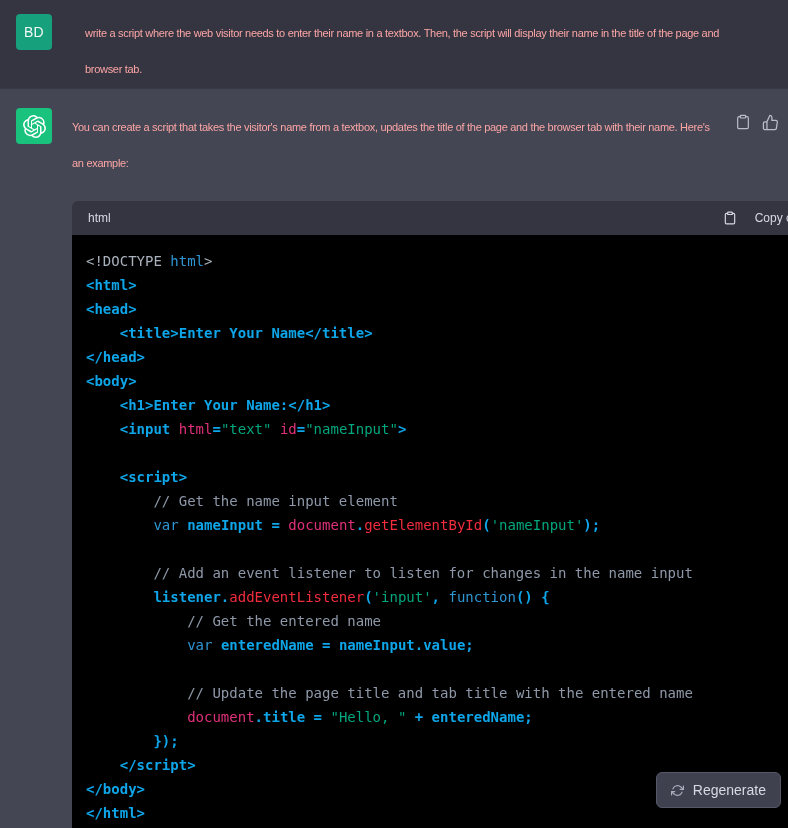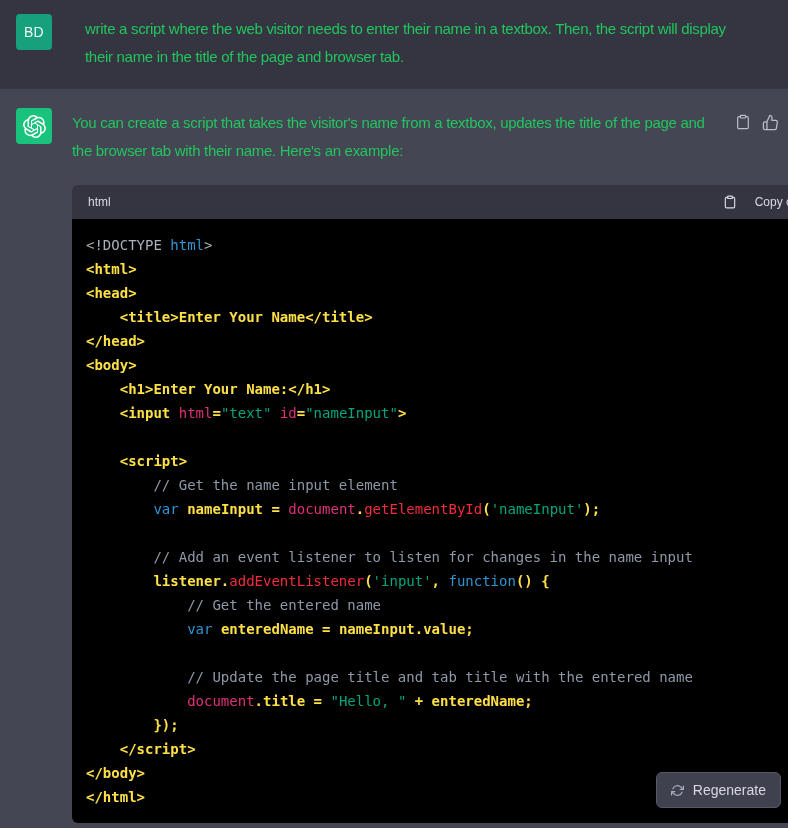--- a/index.html
+++ b/index.html
@@ -15,21 +15,21 @@
     border-top:1px solid rgba(0,0,0,0.18); position:relative;
   }
   .avatar {
     flex:none; width:36px; height:36px; border-radius:4px;
     display:flex; align-items:center; justify-content:center;
   }
   .avatar.user-avatar { background:#16a07c; color:#f4f7f6; font-size:14px; letter-spacing:0.2px; }
   .avatar.bot-avatar  { background:#19c37d; }
   .msg-col { flex:1; min-width:0; }
   .msg-text {
-    color:#22c55e; font-size:15px; line-height:28px; letter-spacing:-0.3px;
+    color:#fca5a5; font-size:11px; line-height:36px; letter-spacing:-0.3px;
     max-width:648px; padding-top:1px;
   }
   .msg-actions {
     position:absolute; top:24px; right:9px; display:flex; gap:11px; color:#bdbdca;
   }
   .icon-btn { background:none; border:none; padding:0; color:#bdbdca; cursor:pointer; line-height:0; }
   .code-block { margin-top:20px; width:756px; border-radius:6px; overflow:hidden; }
   .code-header {
     height:34px; background:#343541; display:flex; align-items:center;
     justify-content:space-between; padding:0 16px;
@@ -38,21 +38,21 @@
   .copy-code-btn {
     display:flex; align-items:center; gap:18px; background:none; border:none;
     color:#d9d9e3; font-size:12px; cursor:pointer; font-family:inherit; line-height:0;
   }
   .copy-code-btn span { line-height:normal; }
   .code-body {
     background:#000000; padding:14px 6px 14px 14px;
     font-family:"DejaVu Sans Mono", monospace; font-size:14px; line-height:24px;
   }
   .code-line { white-space:pre; height:24px; }
-  .tok-p { color:#fde047; font-weight:bold; }
+  .tok-p { color:#0ea5e9; font-weight:bold; }
   .tok-k { color:#2e95d3; }
   .tok-s { color:#00a67d; }
   .tok-t { color:#f22c3d; }
   .tok-v { color:#df3079; }
   .tok-c { color:#8e98a8; }
   .tok-m { color:#a9b1bc; }
   .regenerate-btn {
     position:absolute; right:7px; bottom:20px; height:36px;
     display:flex; align-items:center; gap:9px; padding:0 14px;
     background:#40414f; border:1px solid #565869; border-radius:6px;

